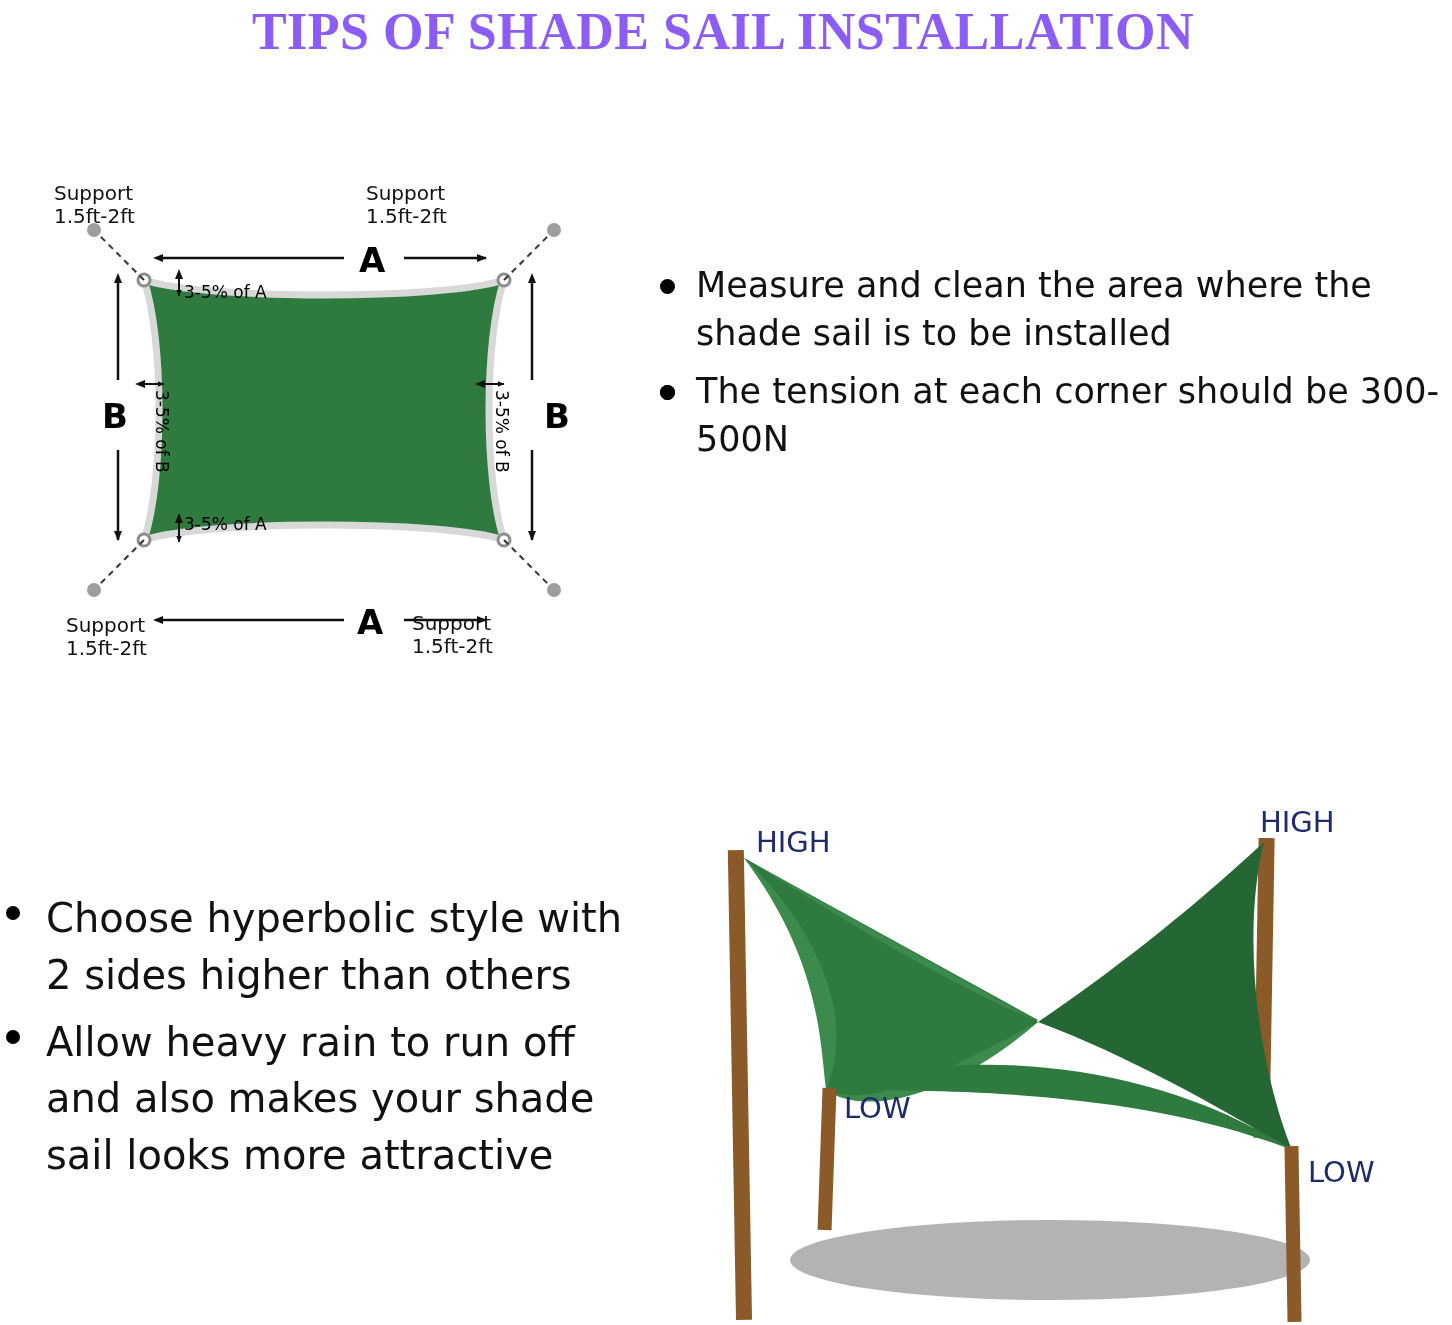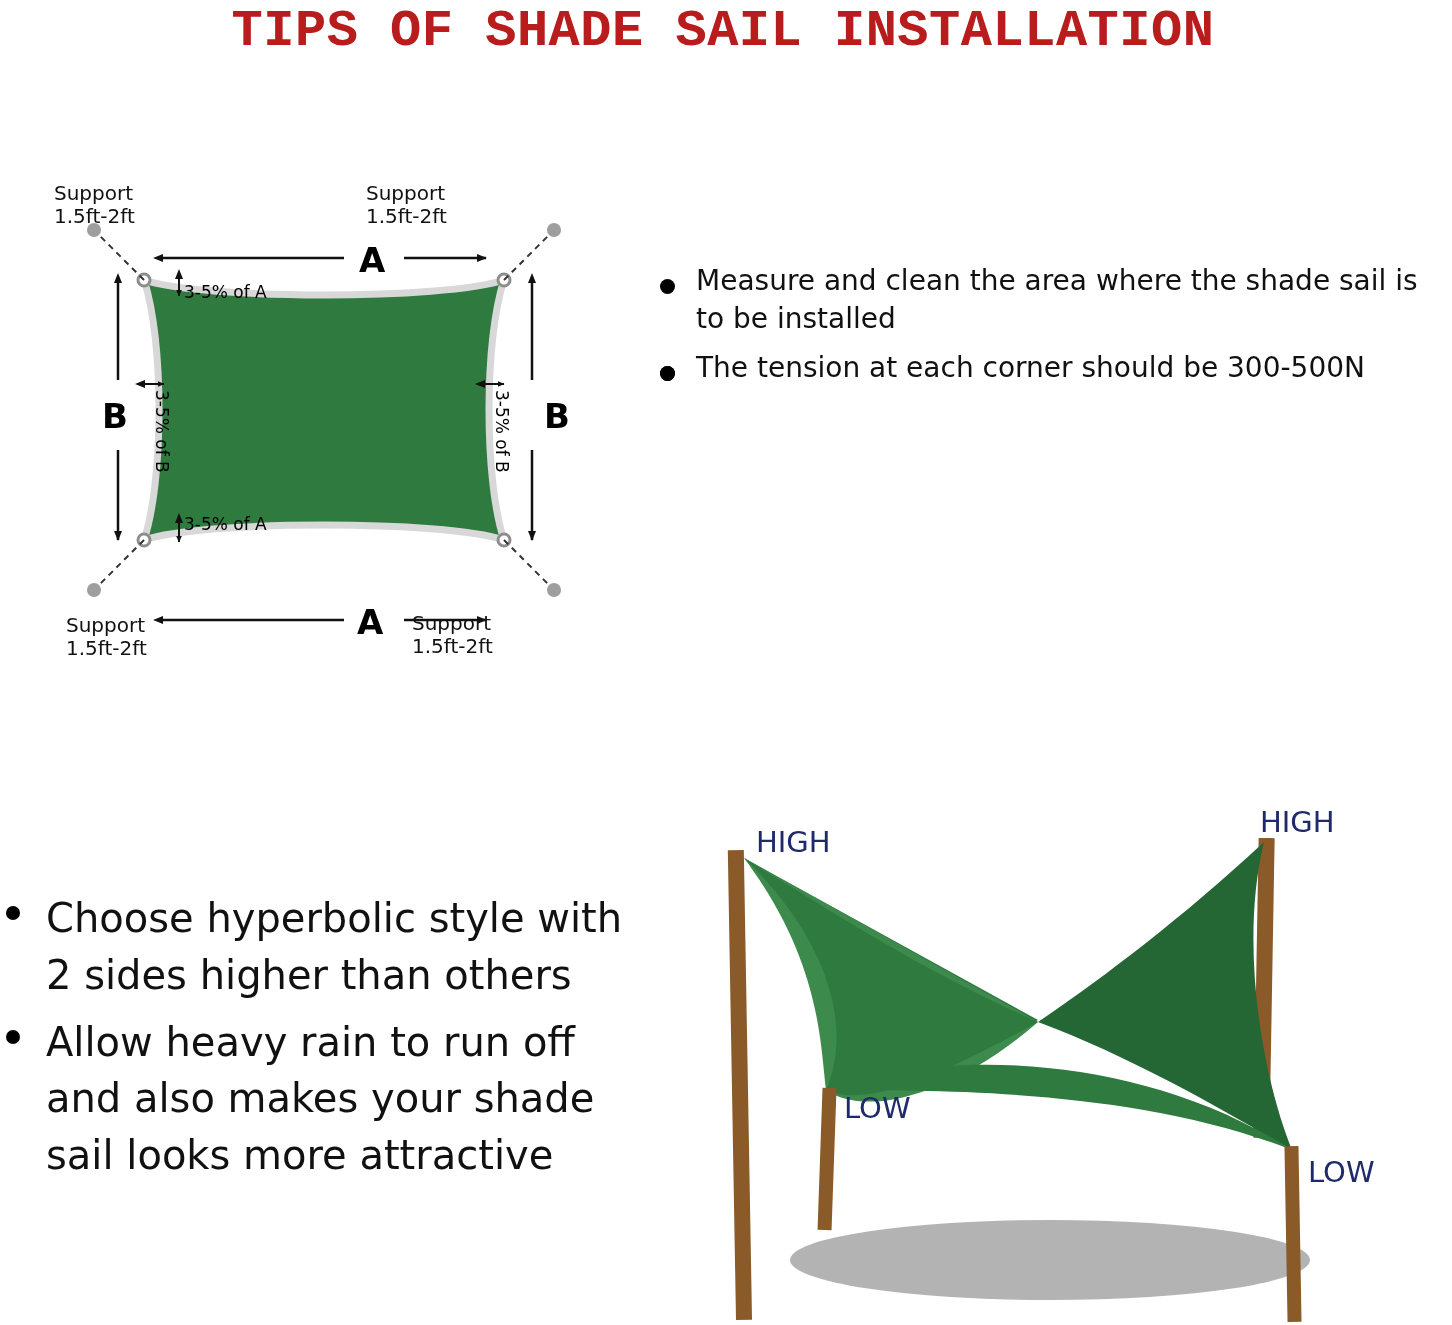--- a/index.html
+++ b/index.html
@@ -16,25 +16,25 @@
     overflow: hidden;
   }
 
   
   .title {
     position: absolute;
     top: 2px;
     left: 0;
     width: 1446px;
     text-align: center;
-    font-family: Liberation Mono, monospace;
+    font-family: Liberation Serif, serif;
     font-weight: bold;
     font-size: 52px;
     letter-spacing: 0.5px;
-    color: #b91c1c;
+    color: #8b5cf6;
   }
 
   
   .top-diagram {
     position: absolute;
     left: 8px;
     top: 160px;
     width: 660px;
     height: 580px;
     padding-left: 36px;
@@ -65,21 +65,21 @@
   
   ul.bullets {
     list-style: none;
     margin: 0;
     padding: 0;
   }
   ul.bullets li {
     position: relative;
     padding-left: 46px;
     margin-bottom: 10px;
-    font-size: 28px;
+    font-size: 35px;
     line-height: 1.37;
     color: #111;
     font-family: "DejaVu Sans", sans-serif;
   }
   ul.bullets li .dot {
     position: absolute;
     left: 10px;
     top: 17px;
     width: 15px;
     height: 15px;

